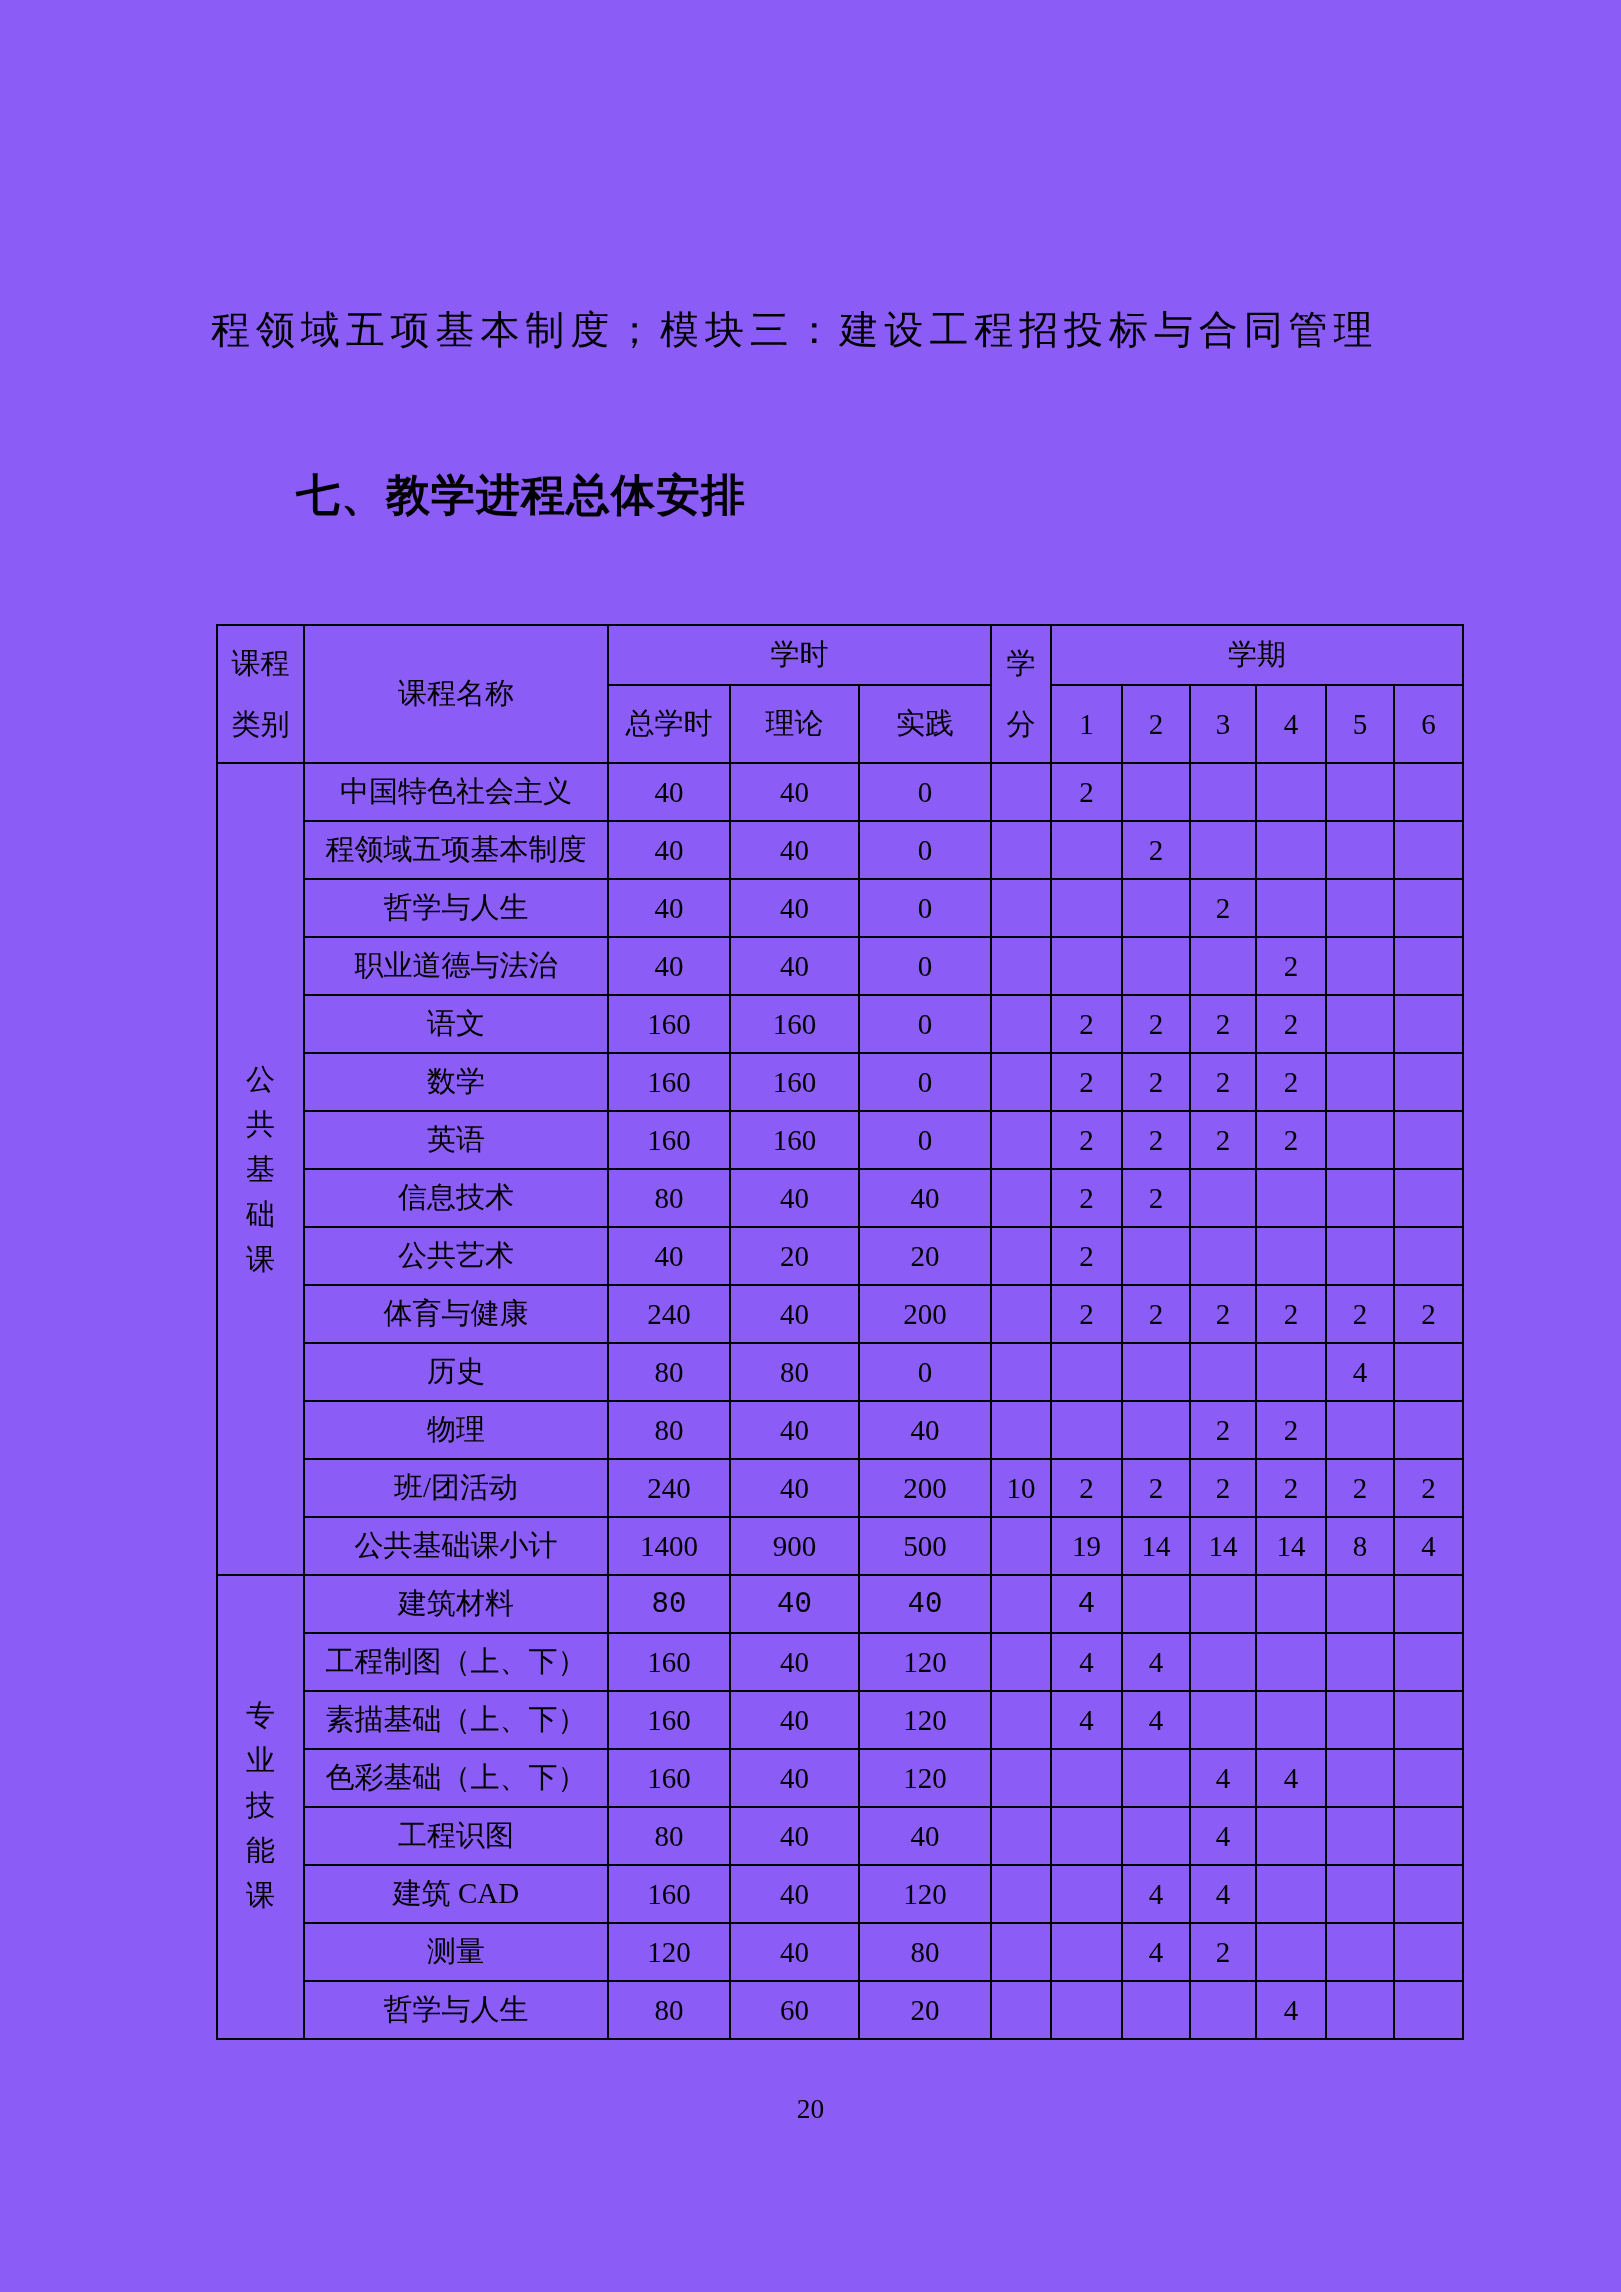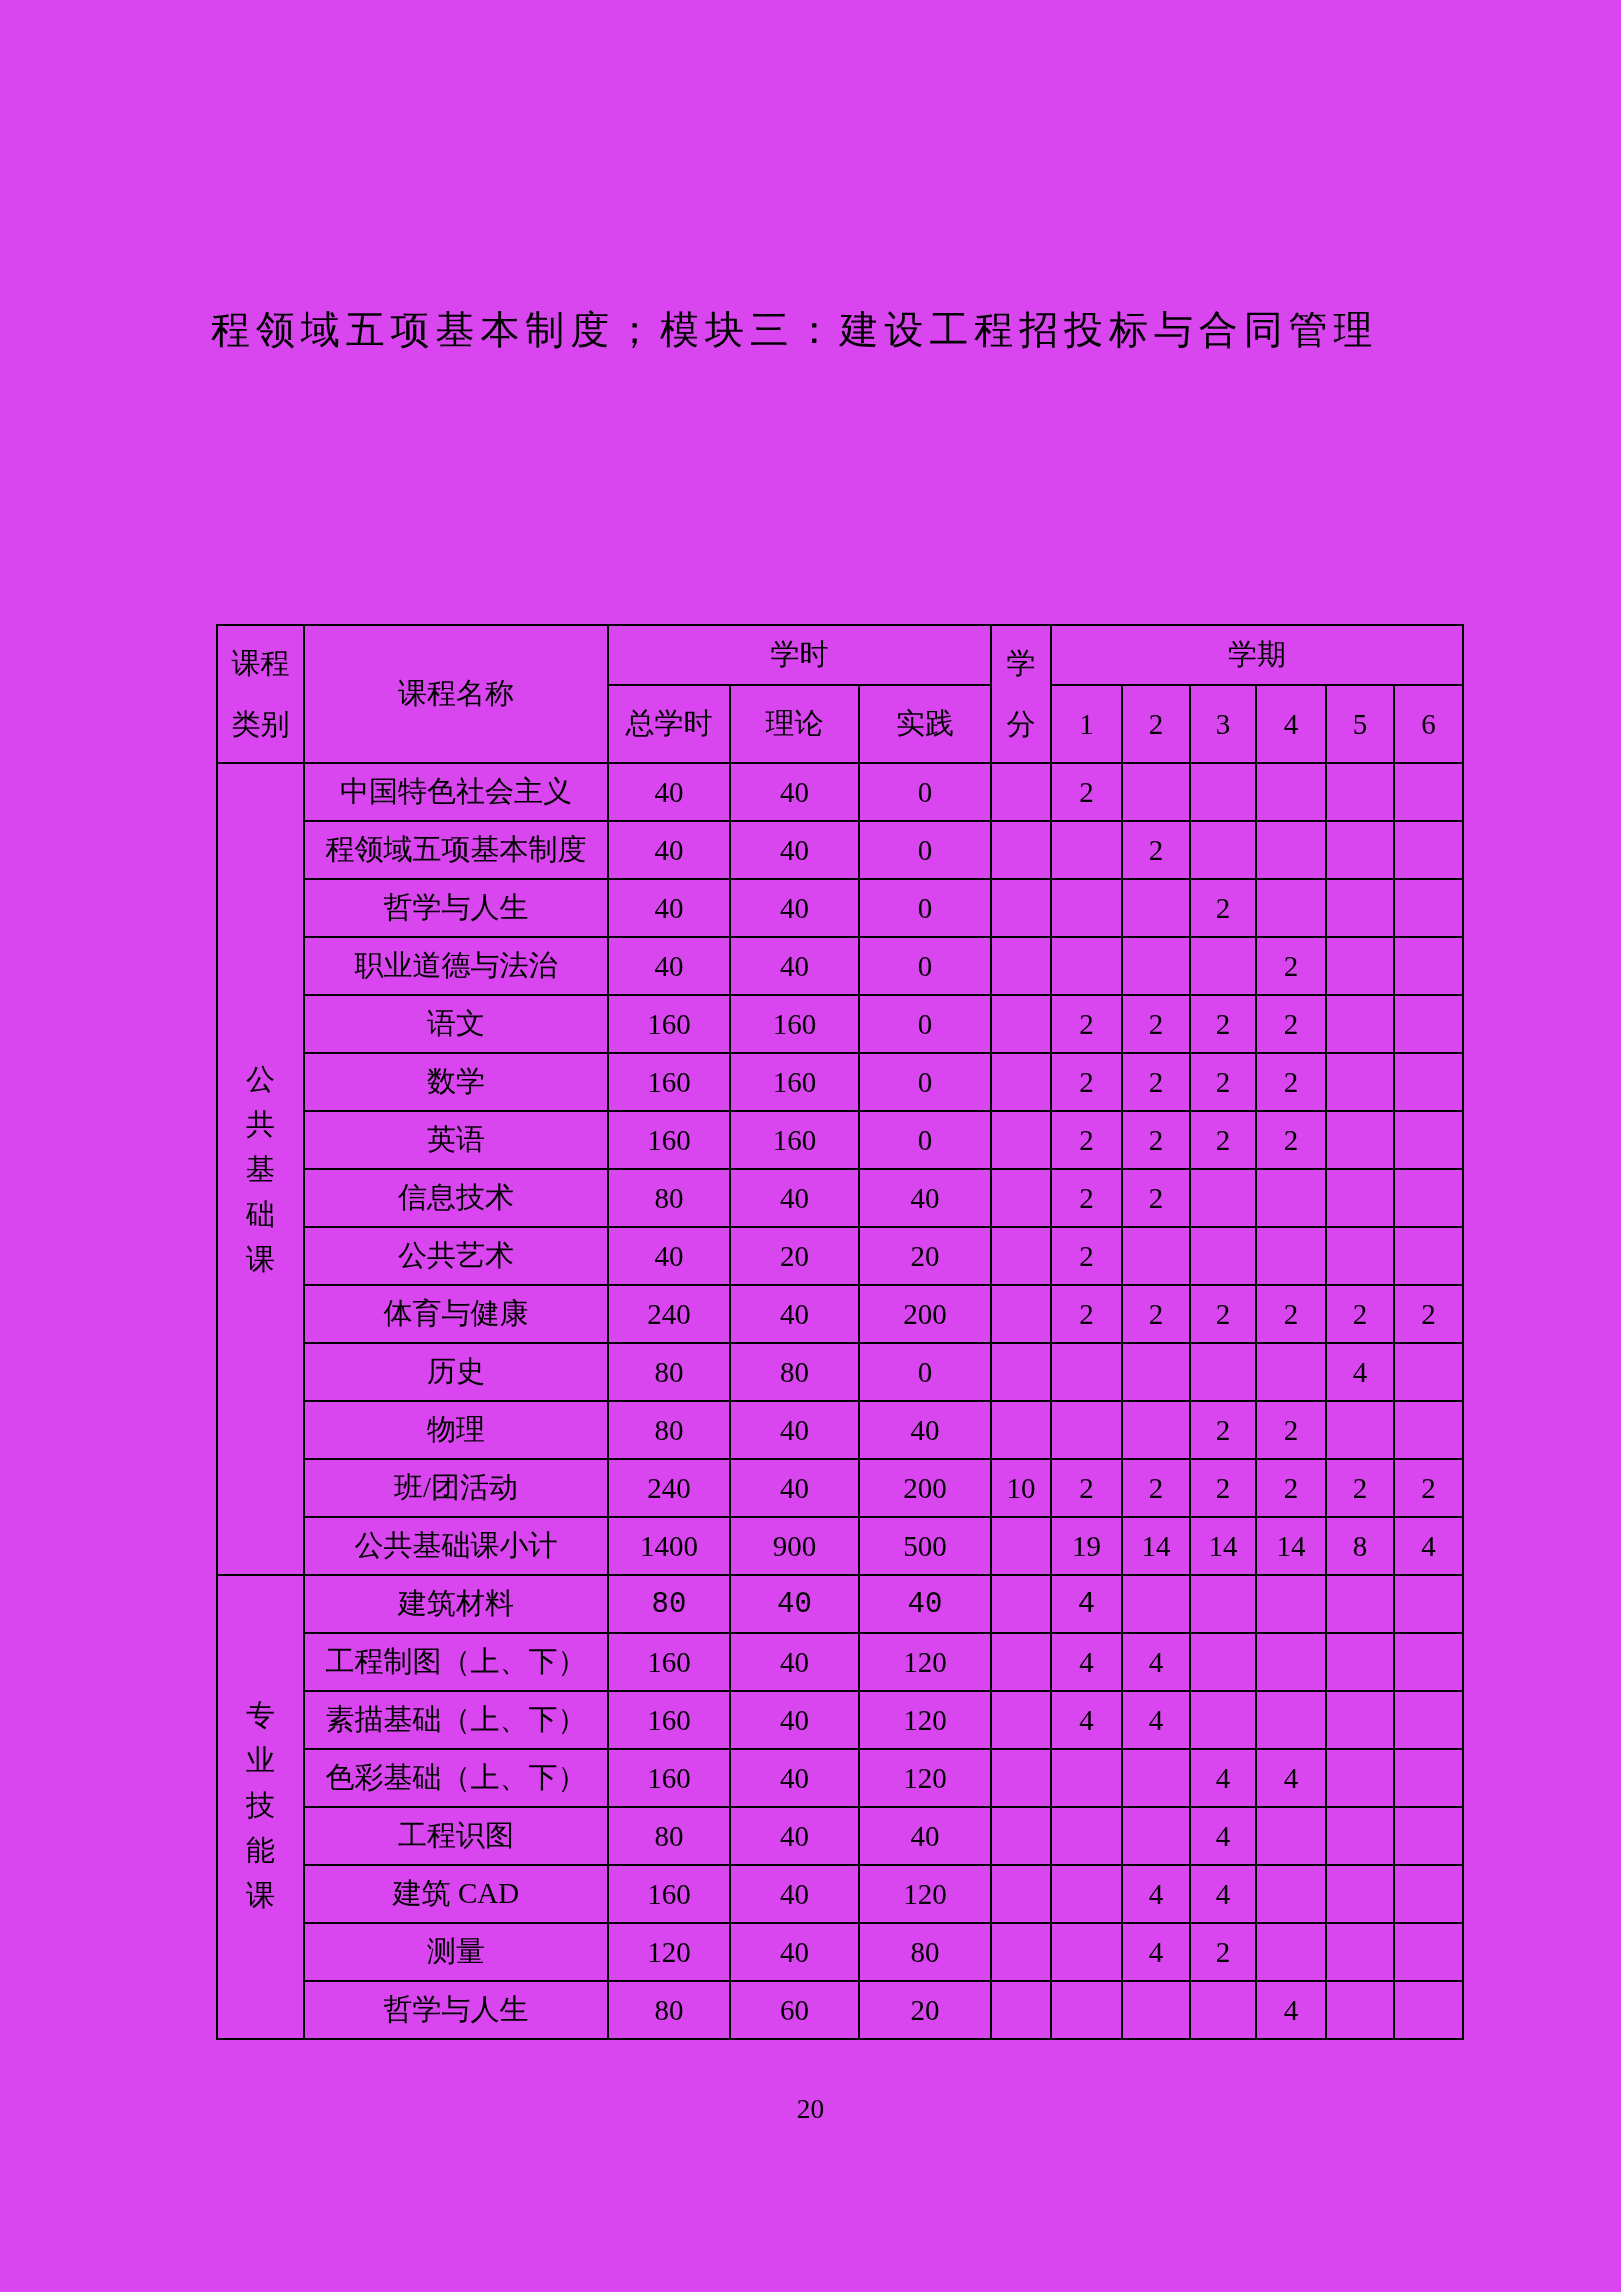--- a/index.html
+++ b/index.html
@@ -1,19 +1,19 @@
 <!DOCTYPE html>
 <html><head>
 <meta charset="utf-8">
 <style>
   html,body{margin:0;padding:0;background:#e8e8e8;}
   .page{
     position:relative;
     width:1621px;height:2293px;
-    background:#d946ef;
+    background:#8b5cf6;
     margin:0 auto;
     font-family:"Liberation Serif","DejaVu Serif",serif;
     color:#000;
     overflow:hidden;
   }
   .para{
     position:absolute;left:211px;top:290px;width:1235px;
     font-size:39px;letter-spacing:5.9px;color:#000;
   }
   .para .line{height:80px;line-height:80px;white-space:nowrap;}
@@ -50,20 +50,21 @@
 </style>
 </head>
 <body>
 
 <div class="page">
 
   <div class="para">
     <div class="line">程领域五项基本制度；模块三：建设工程招投标与合同管理</div>
   </div>
 
+  <div class="heading">七、教学进程总体安排</div>
 
   <table class="sched">
     <colgroup>
       <col style="width:87px">
         <col style="width:304px">
         <col style="width:122px">
       <col style="width:129px">
         <col style="width:132px">
         <col style="width:60px">
       <col style="width:71px">

